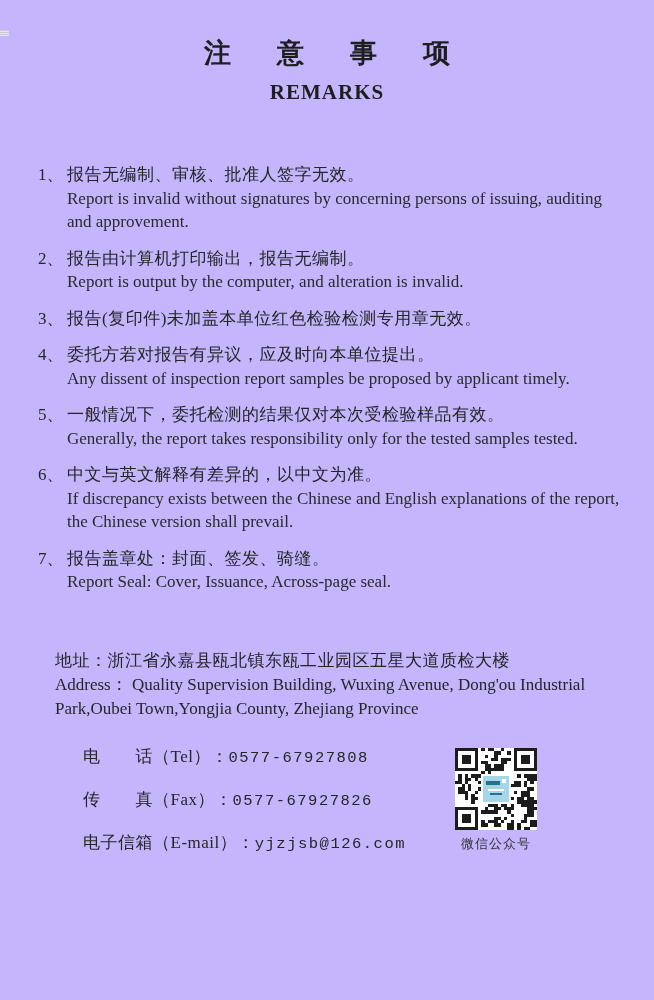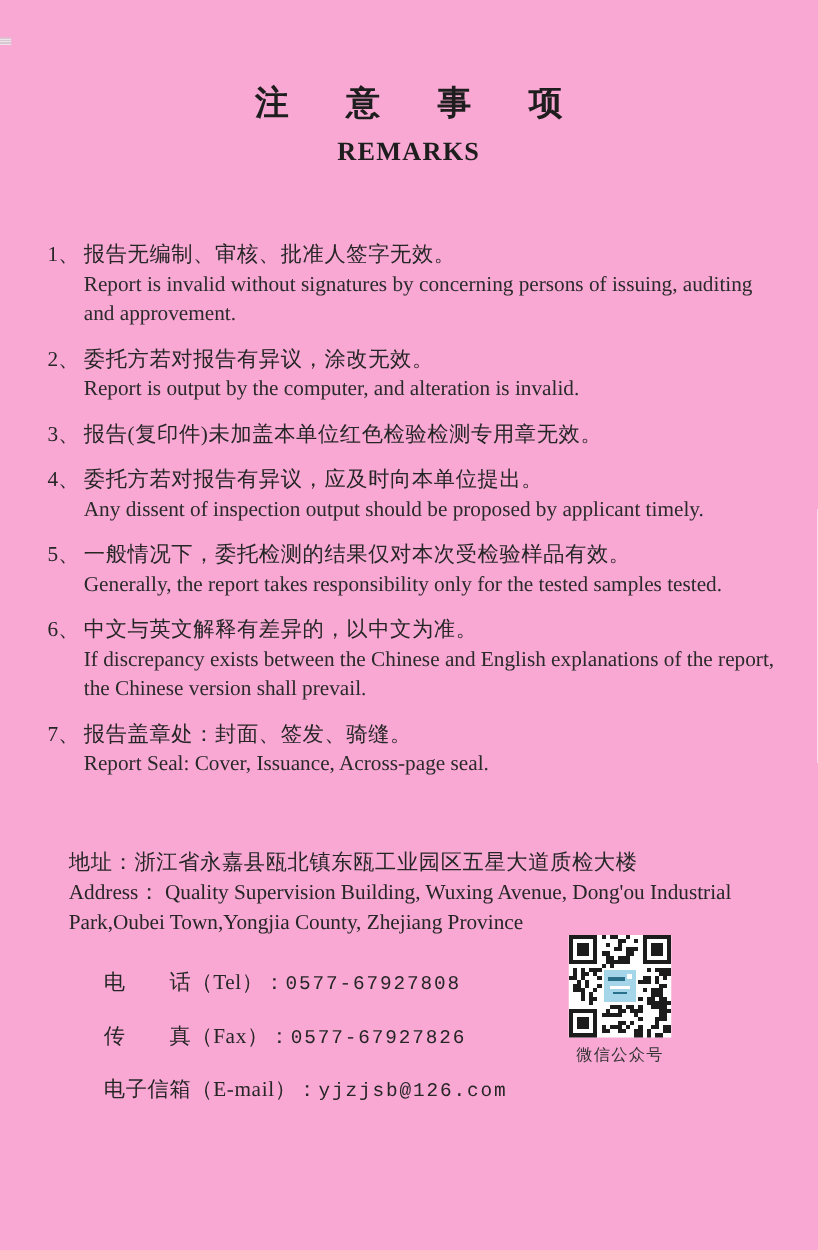--- a/index.html
+++ b/index.html
@@ -5,23 +5,23 @@
   * { margin: 0; padding: 0; box-sizing: border-box; }
   html, body { background: #ffffff; }
   body {
     width: 654px; height: 1000px;
     font-family: "Liberation Serif", "DejaVu Serif", serif;
     color: #262626;
   }
   .page {
     position: relative;
     width: 654px; height: 1000px;
-    background: #f9a8d4;
+    background: #c4b5fd;
     overflow: hidden;
-    padding-top: 66px;
+    padding-top: 37px;
   }
   .scan-artifact {
     position: absolute; left: 0; top: 30px;
     width: 9px; height: 6px;
     background: repeating-linear-gradient(#cfcfcf 0 1px, #efefef 1px 2px);
     opacity: .8;
   }
   
   .title-cn {
     text-align: center;
@@ -109,35 +109,35 @@
     <div class="item">
       <span class="num">1、</span>
       <span class="body">
         <span class="cn">报告无编制、审核、批准人签字无效。</span><br>
         <span class="en">Report is invalid without signatures by concerning persons of issuing, auditing and approvement.</span>
       </span>
     </div>
     <div class="item">
       <span class="num">2、</span>
       <span class="body">
-        <span class="cn">委托方若对报告有异议，涂改无效。</span><br>
+        <span class="cn">报告由计算机打印输出，报告无编制。</span><br>
         <span class="en">Report is output by the computer, and alteration is invalid.</span>
       </span>
     </div>
     <div class="item">
       <span class="num">3、</span>
       <span class="body">
         <span class="cn">报告(复印件)未加盖本单位红色检验检测专用章无效。</span><br>
       </span>
     </div>
     <div class="item">
       <span class="num">4、</span>
       <span class="body">
         <span class="cn">委托方若对报告有异议，应及时向本单位提出。</span><br>
-        <span class="en">Any dissent of inspection output should be proposed by applicant timely.</span>
+        <span class="en">Any dissent of inspection report samples be proposed by applicant timely.</span>
       </span>
     </div>
     <div class="item">
       <span class="num">5、</span>
       <span class="body">
         <span class="cn">一般情况下，委托检测的结果仅对本次受检验样品有效。</span><br>
         <span class="en">Generally, the report takes responsibility only for the tested samples tested.</span>
       </span>
     </div>
     <div class="item">

